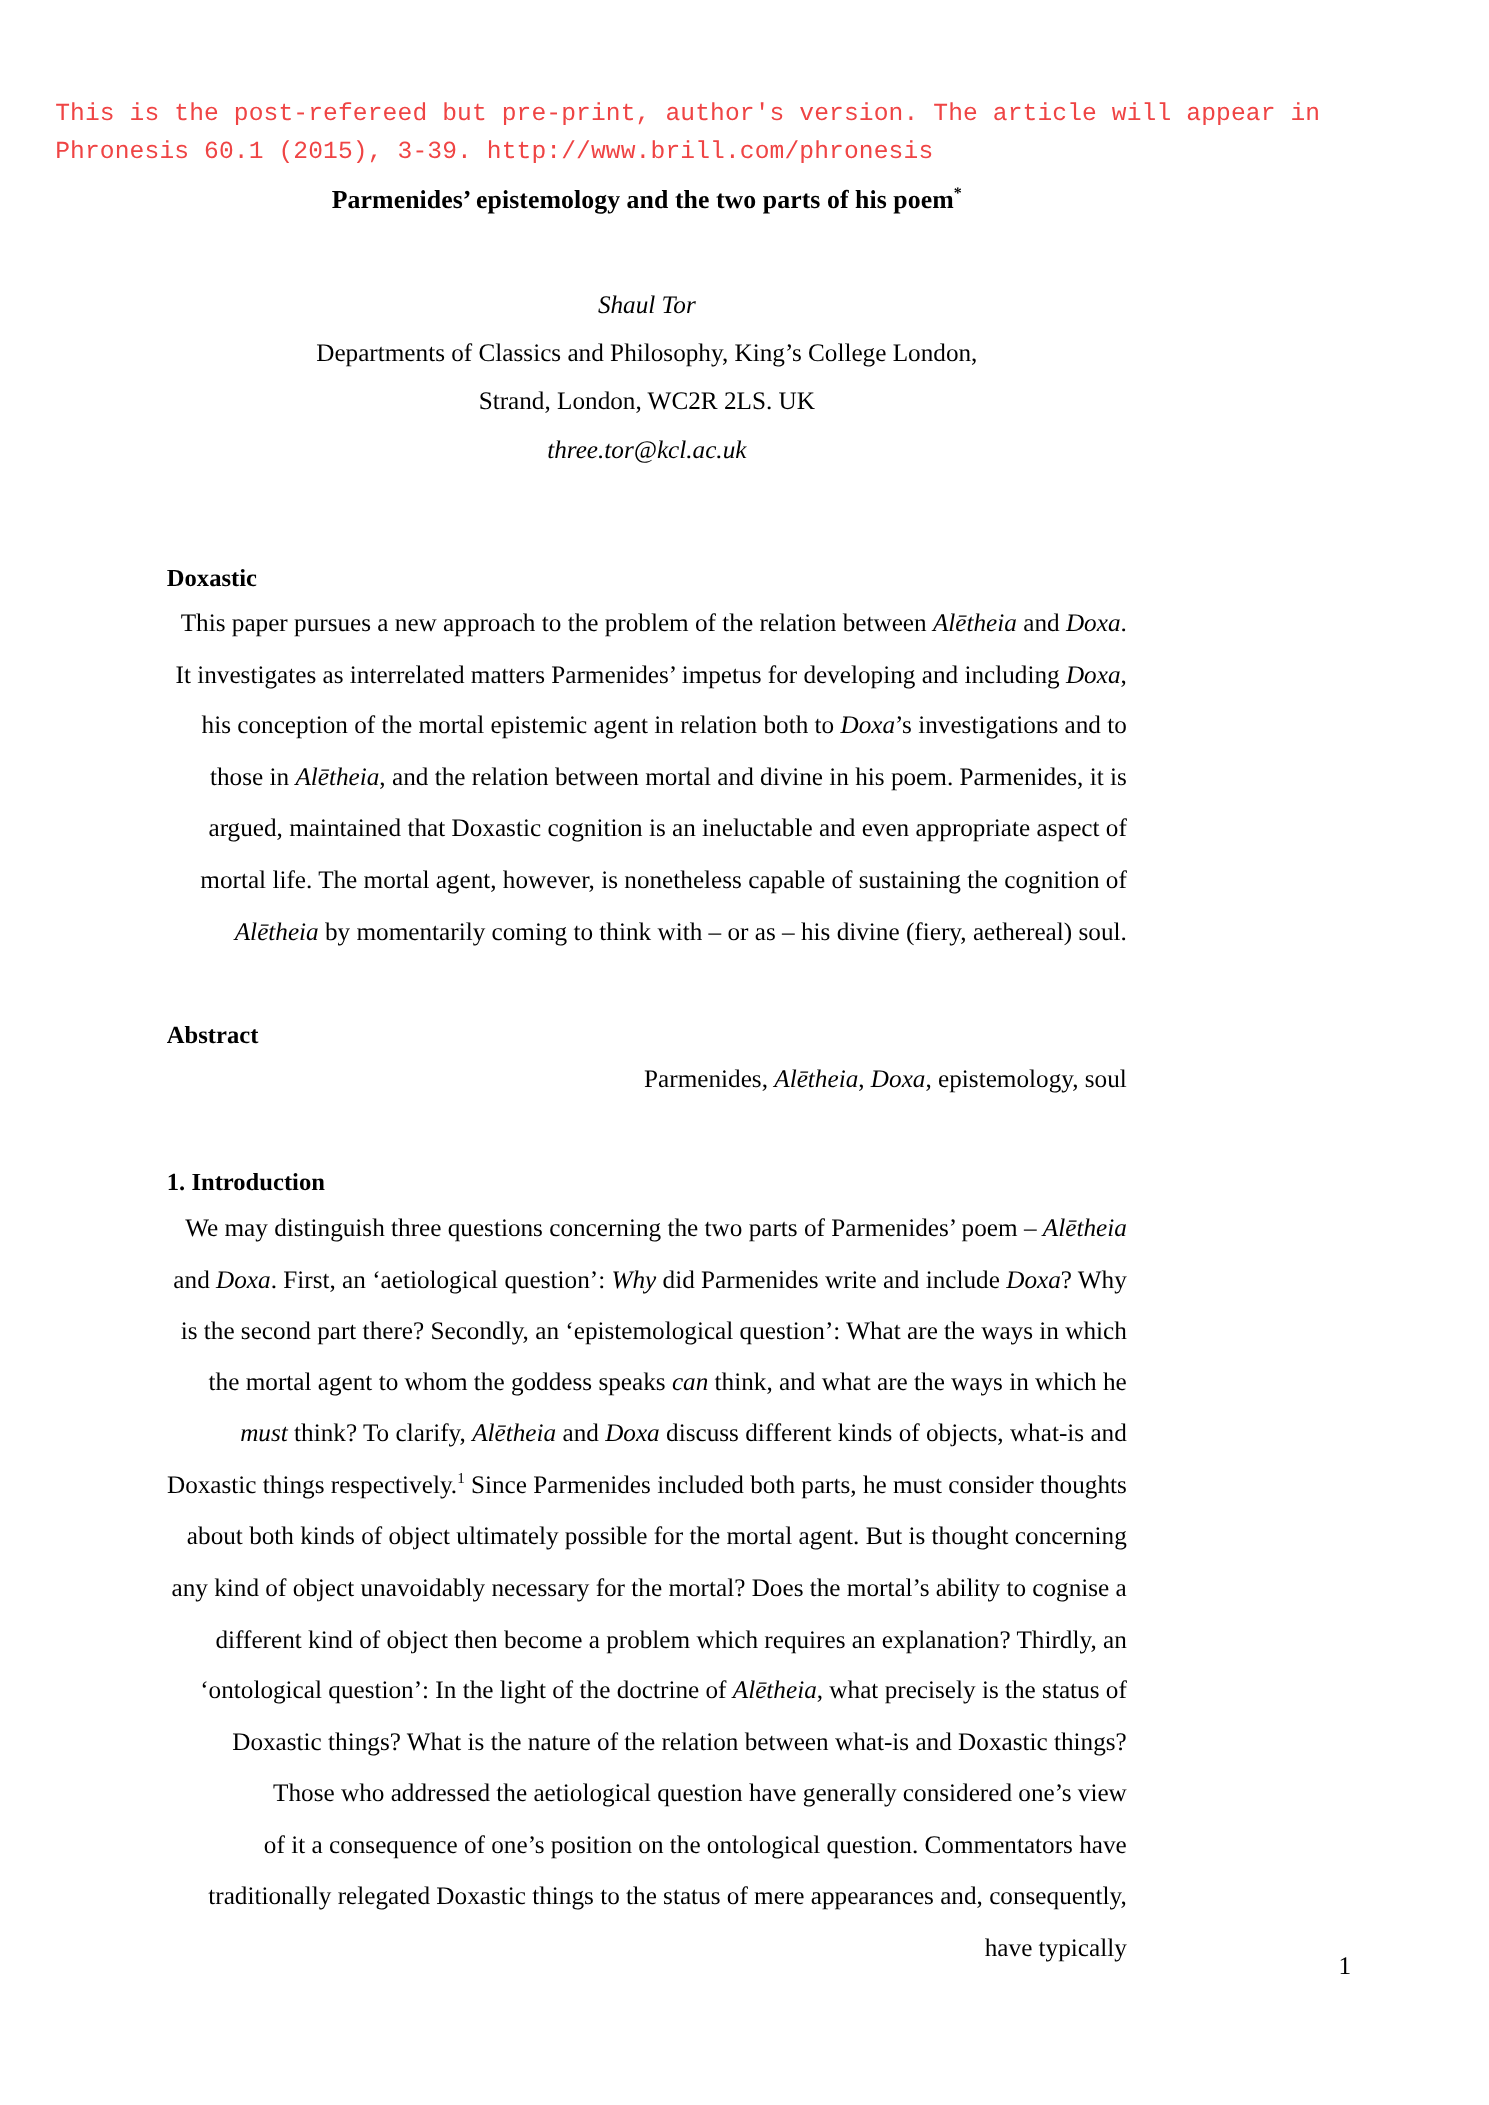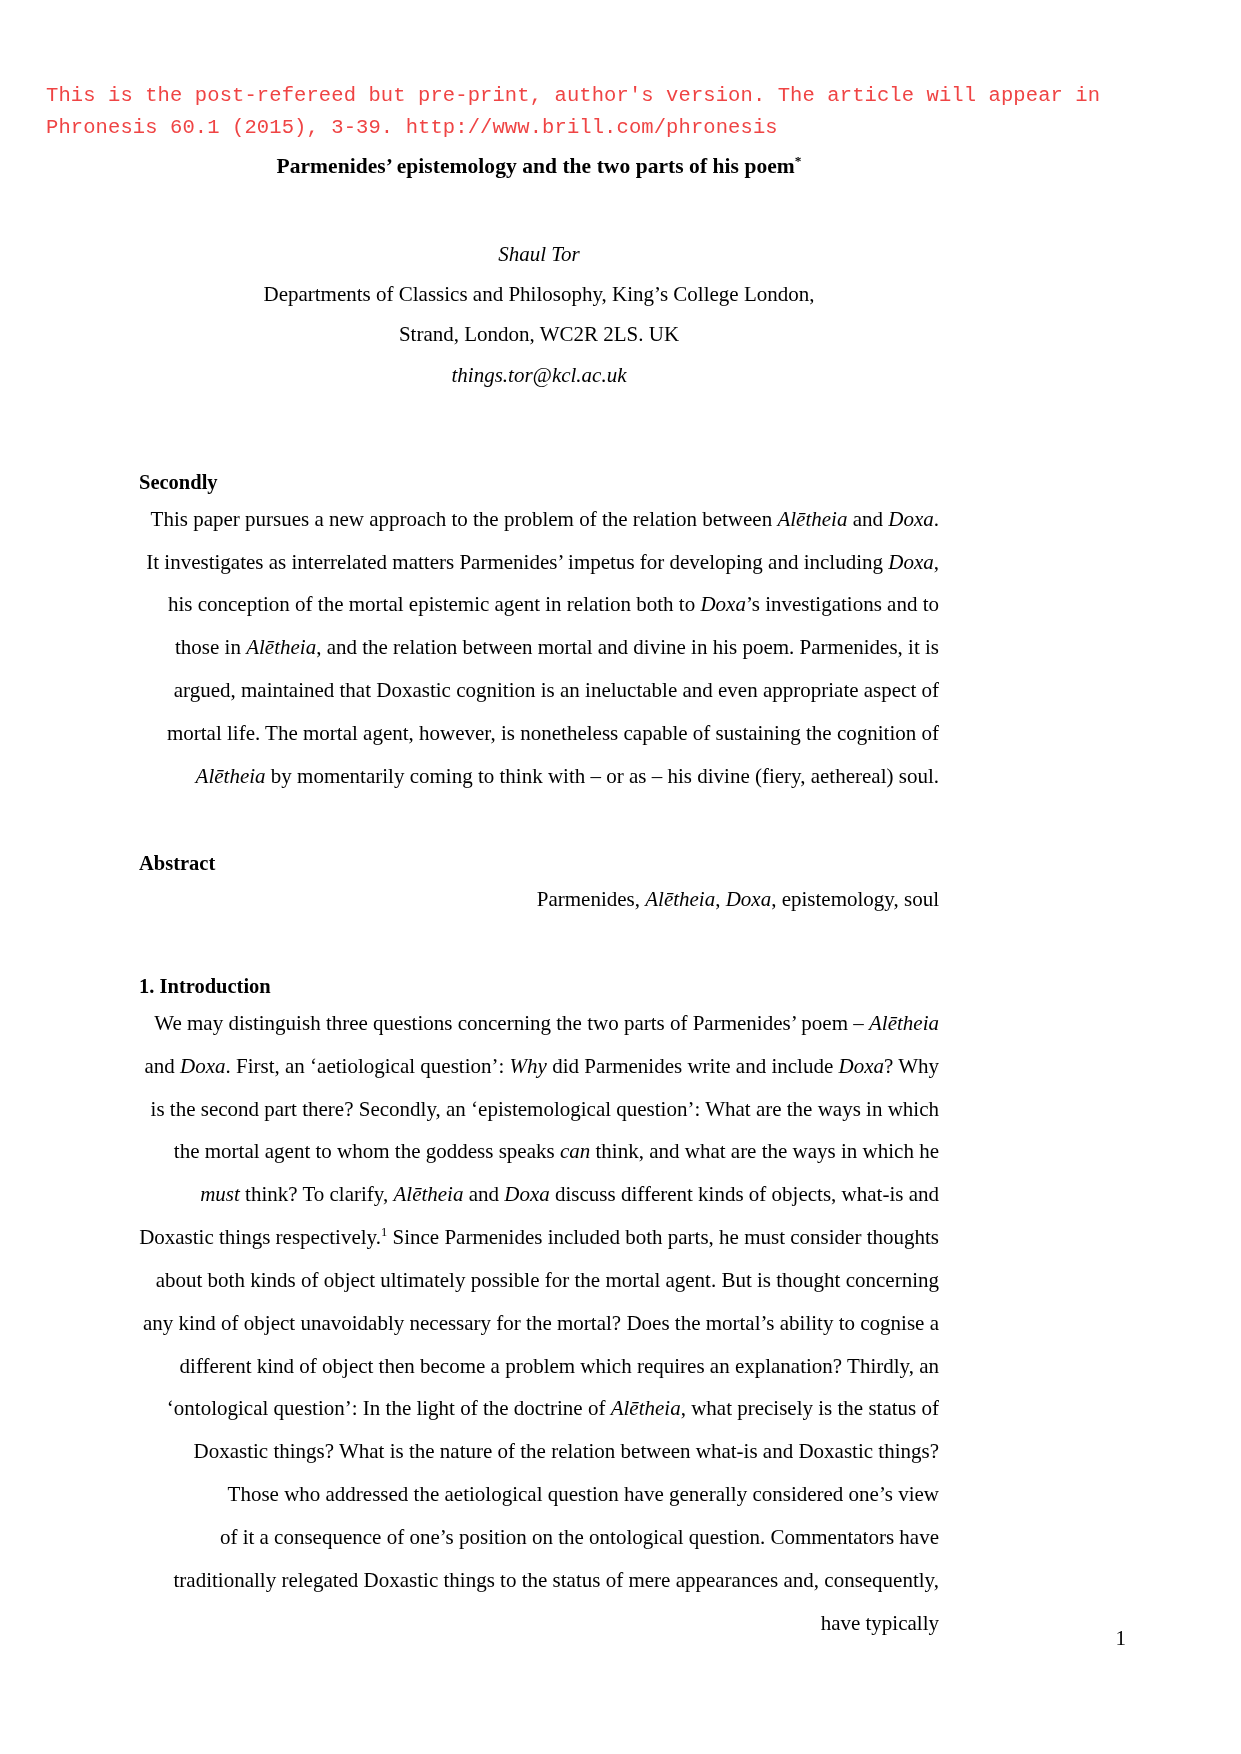--- a/index.html
+++ b/index.html
@@ -116,26 +116,26 @@
   <div class="body-col">
 
     <h1 class="title">
       <span>Parmenides’ epistemology and the two parts of his poem</span><sup>*</sup>
     </h1>
 
     <div class="author-block">
       <div class="author-name">Shaul Tor</div>
       <div>Departments of Classics and Philosophy, King’s College London,</div>
       <div>Strand, London, WC2R 2LS. UK</div>
-      <div class="author-email">things.tor@kcl.ac.uk</div>
+      <div class="author-email">three.tor@kcl.ac.uk</div>
     </div>
 
     <div class="gap-abstract"></div>
 
-    <div class="section-head">Secondly</div>
+    <div class="section-head">Doxastic</div>
     <p class="para"><span>This paper pursues a new approach to the problem of the relation between </span><i>Alētheia</i><span> and </span><i>Doxa</i><span>. It investigates as interrelated matters Parmenides’ impetus for developing and including </span><i>Doxa</i><span>, his conception of the mortal epistemic agent in relation both to </span><i>Doxa</i><span>’s investigations and to those in </span><i>Alētheia</i><span>, and the relation between mortal and divine in his poem. Parmenides, it is argued, maintained that Doxastic cognition is an ineluctable and even appropriate aspect of mortal life. The mortal agent, however, is nonetheless capable of sustaining the cognition of </span><i>Alētheia</i><span> by momentarily coming to think with – or as – his divine (fiery, aethereal) soul.</span></p>
 
     <div class="gap-keywords"></div>
 
     <div class="section-head">Abstract</div>
     <p class="para"><span>Parmenides, </span><i>Alētheia</i><span>, </span><i>Doxa</i><span>, epistemology, soul</span></p>
 
     <div class="gap-intro"></div>
 
     <div class="section-head">1. Introduction</div>

